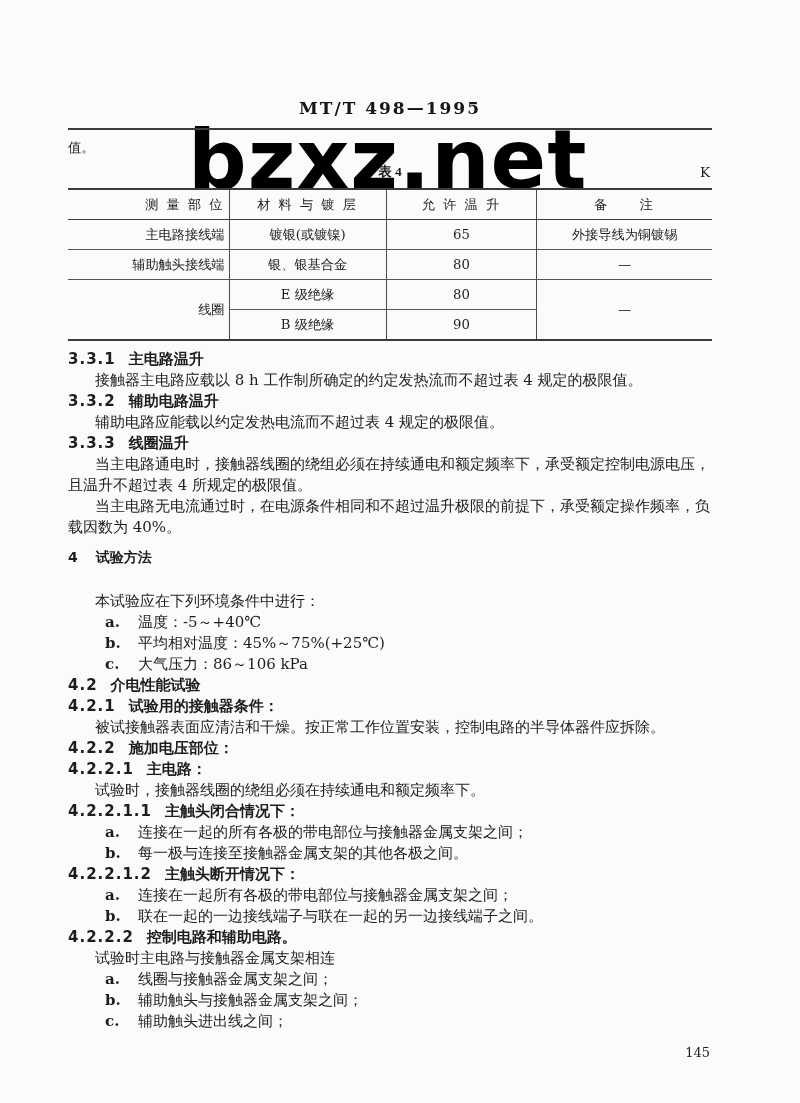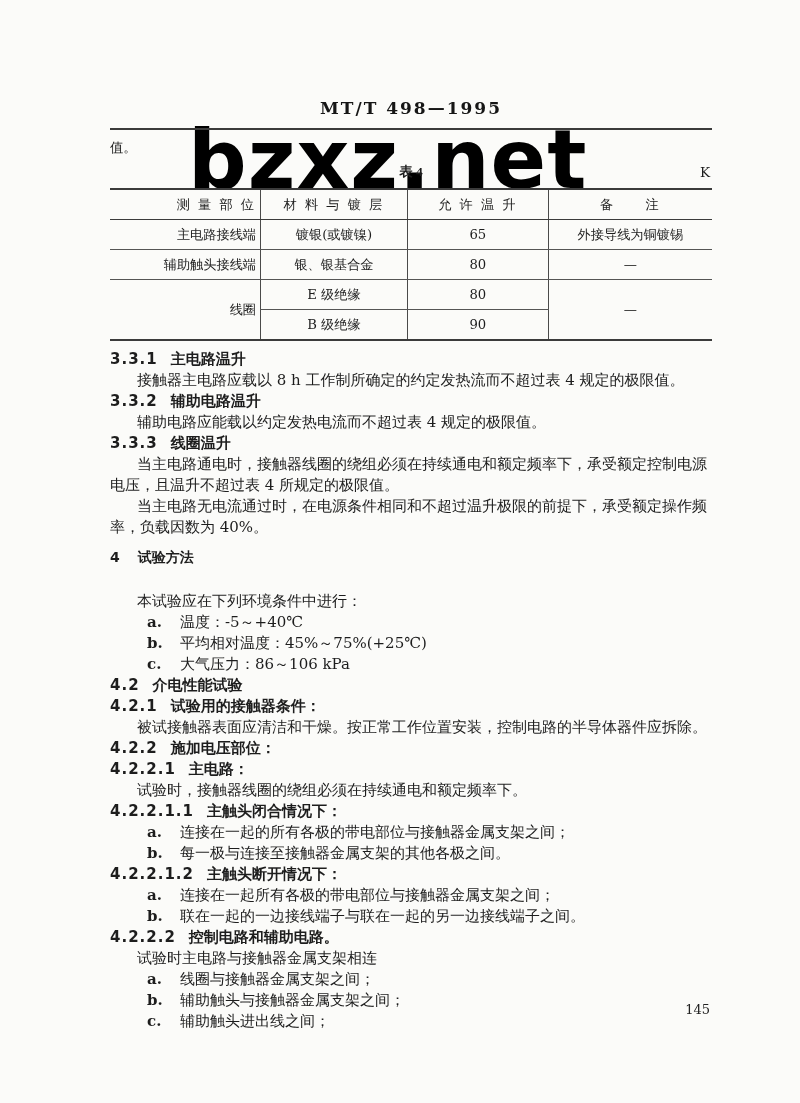--- a/index.html
+++ b/index.html
@@ -8,21 +8,21 @@
     background:#e9e9e7;
     font-family:"DejaVu Serif","Liberation Serif",serif;
   }
   .page{
     position:relative;
     width:800px;height:1103px;
     background:#fbfbf9;
     overflow:hidden;
     color:#1d1d1d;
   }
-  .layer{position:relative;z-index:1;padding:0 88px 0 110px;}
+  .layer{position:relative;z-index:1;padding:0 88px 0 68px;}
   .watermark{
     position:absolute;z-index:0;
     left:188px;top:112px;
     font-family:"DejaVu Sans","Liberation Sans",sans-serif;
     font-weight:bold;
     font-size:82px;line-height:96px;
     letter-spacing:1px;
     color:#000000;
     user-select:none;
   }
@@ -102,21 +102,21 @@
   }
   .chapter .num{margin-right:18px;}
   .para .txt{display:block;text-indent:27px;}
   .list{padding-left:70px;}
   .list .num{
     position:absolute;left:37px;top:0;
     font-weight:bold;
   }
   .page-number{
     position:absolute;z-index:1;
-    top:1002px;right:90px;
+    top:1045px;right:90px;
     font-size:13px;line-height:16px;
     color:#222;
   }
 </style>
 </head>
 <body>
 
 <div class="page">
 
   <div class="watermark">bzxz.net</div>

